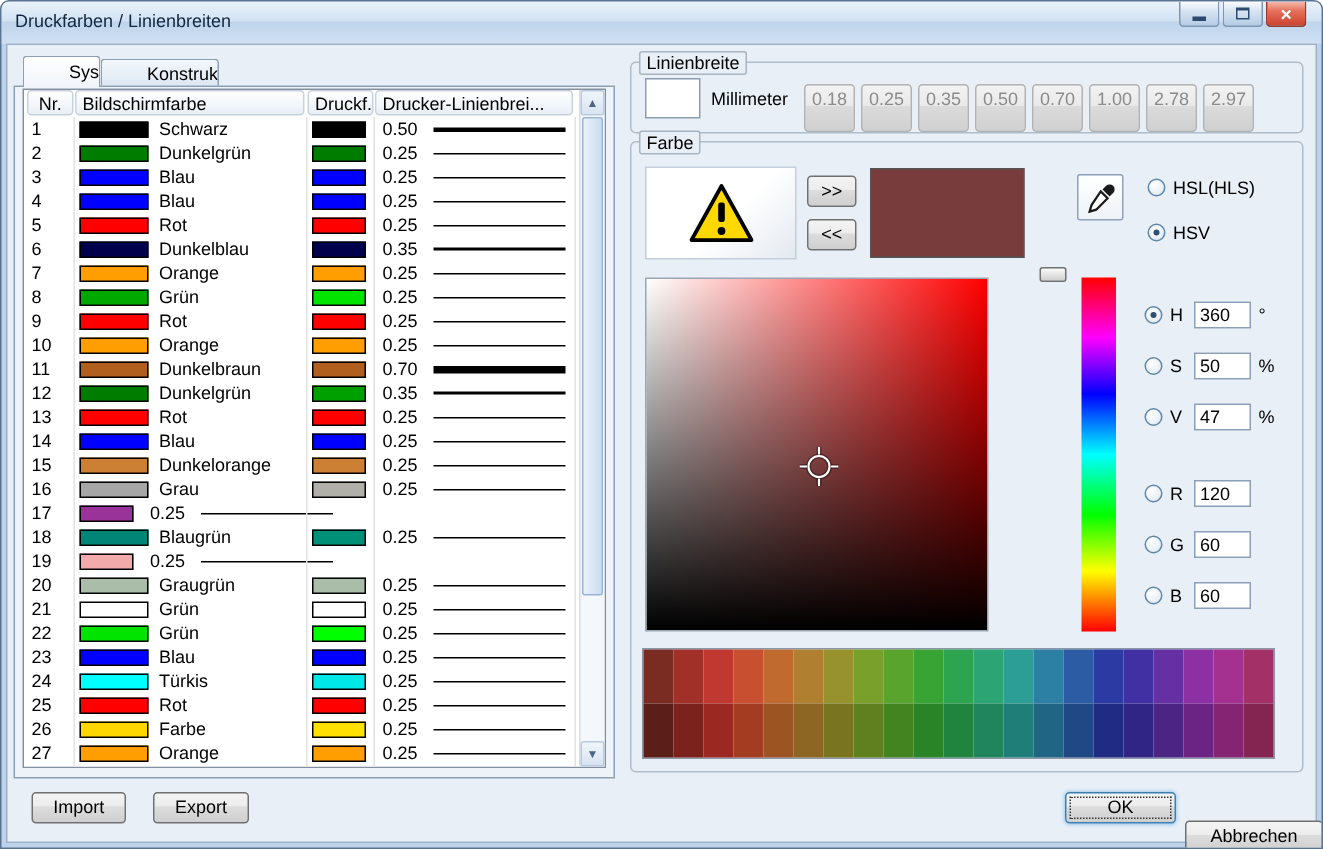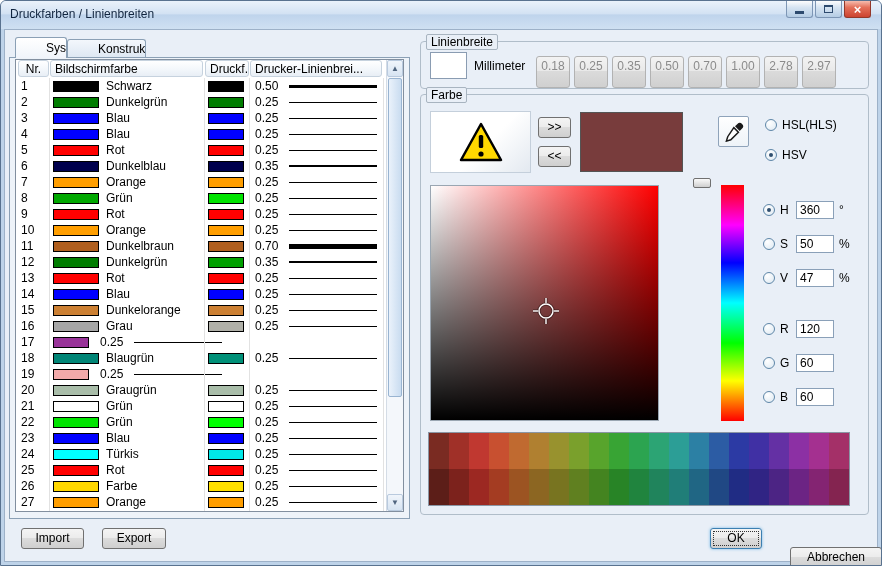--- a/index.html
+++ b/index.html
@@ -696,21 +696,21 @@
         <div class="pal-cell" style="background: rgb(32, 72, 132);"></div>
         <div class="pal-cell" style="background: rgb(32, 44, 132);"></div>
         <div class="pal-cell" style="background: rgb(48, 36, 132);"></div>
         <div class="pal-cell" style="background: rgb(76, 36, 132);"></div>
         <div class="pal-cell" style="background: rgb(108, 36, 132);"></div>
         <div class="pal-cell" style="background: rgb(132, 36, 114);"></div>
         <div class="pal-cell" style="background: rgb(132, 36, 80);"></div>
       </div>
     </div>
 
-  <div class="btn focused" style="left:709px;top:527px;width:52px;">OK</div>
+  <div class="btn focused" style="left:709px;top:527px;width:74px;">OK</div>
   <div class="btn" style="left:789px;top:546px;width:92px;text-align:center;">Abbrechen</div>
 
 <div class="field-row" style="top: 199px;">
       <div class="radio on"></div>
       <div class="flabel">H</div>
       <input class="fieldbox" value="360" style="">
       <div class="funit">°</div>
     </div>
     <div class="field-row" style="top: 233px;">
       <div class="radio"></div>

